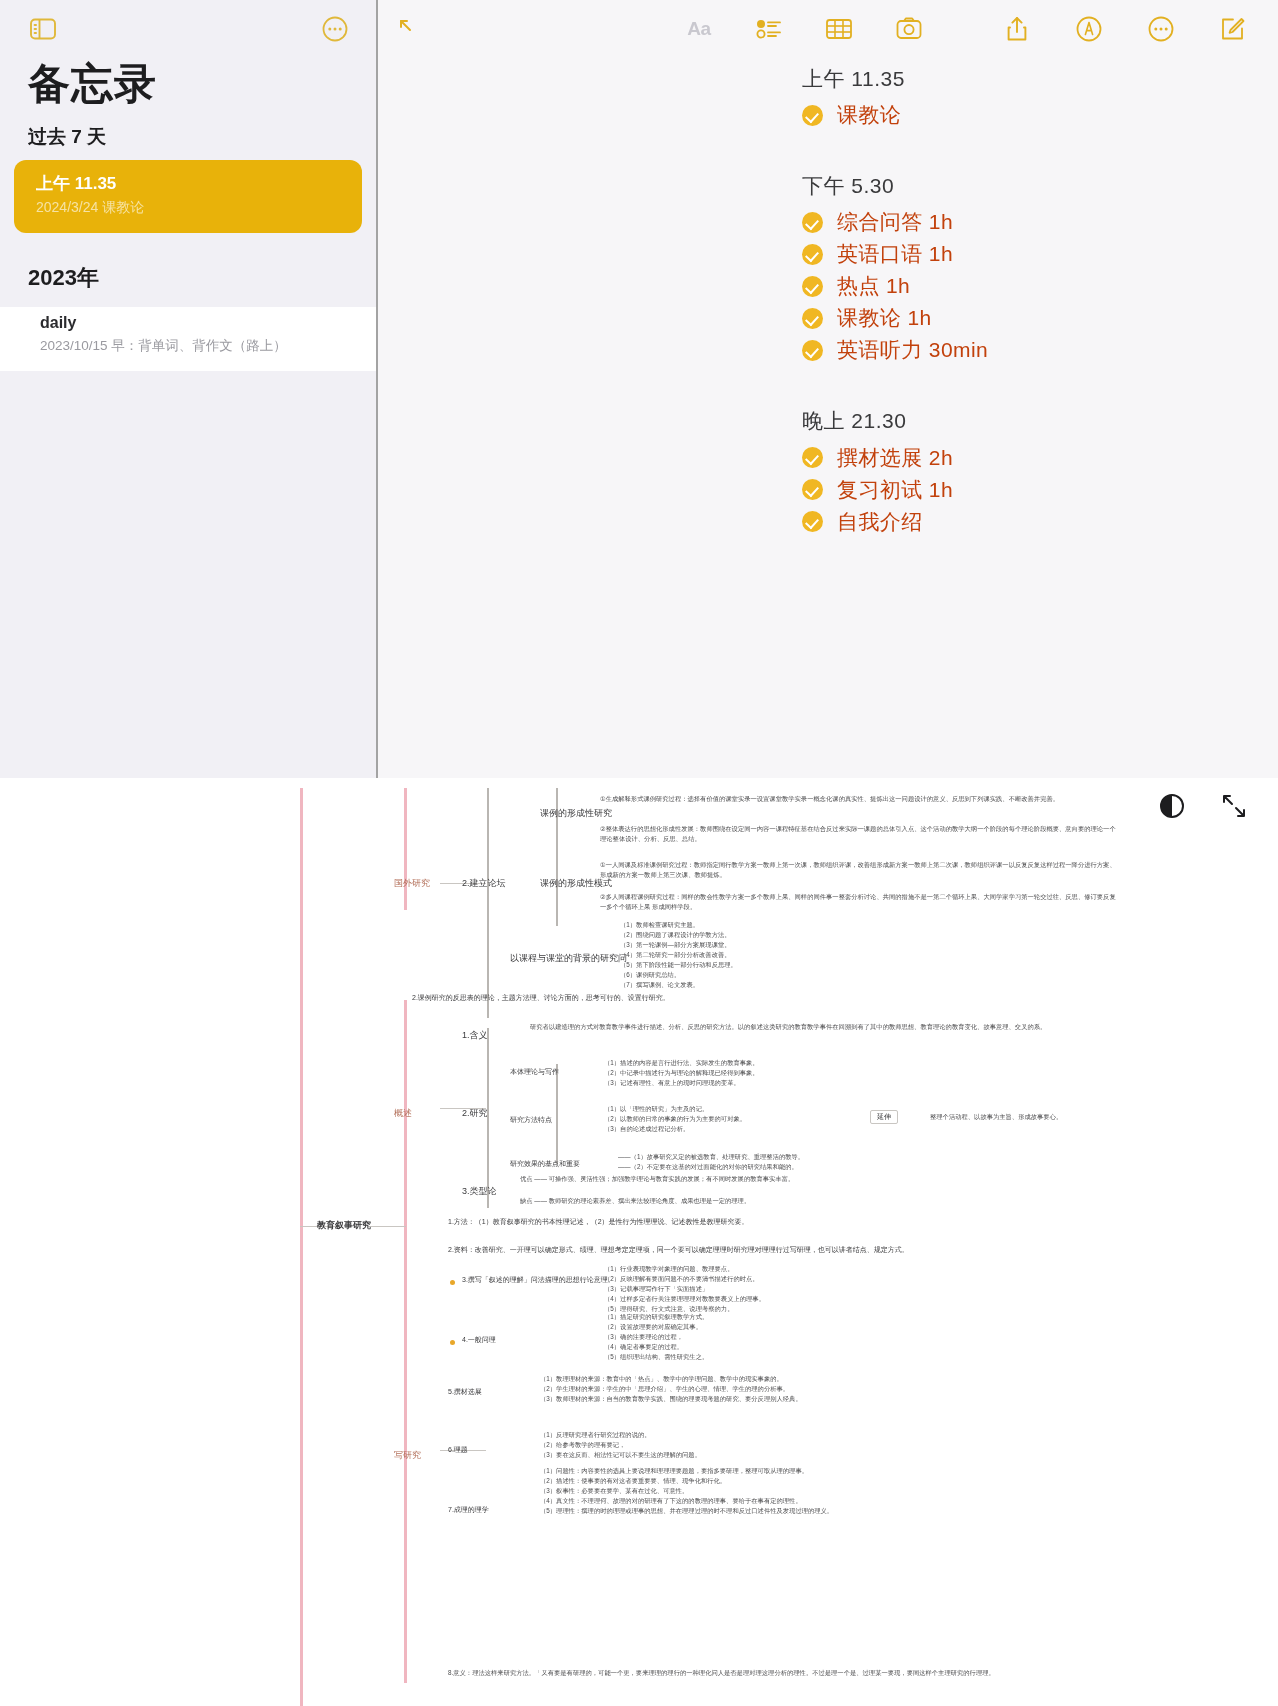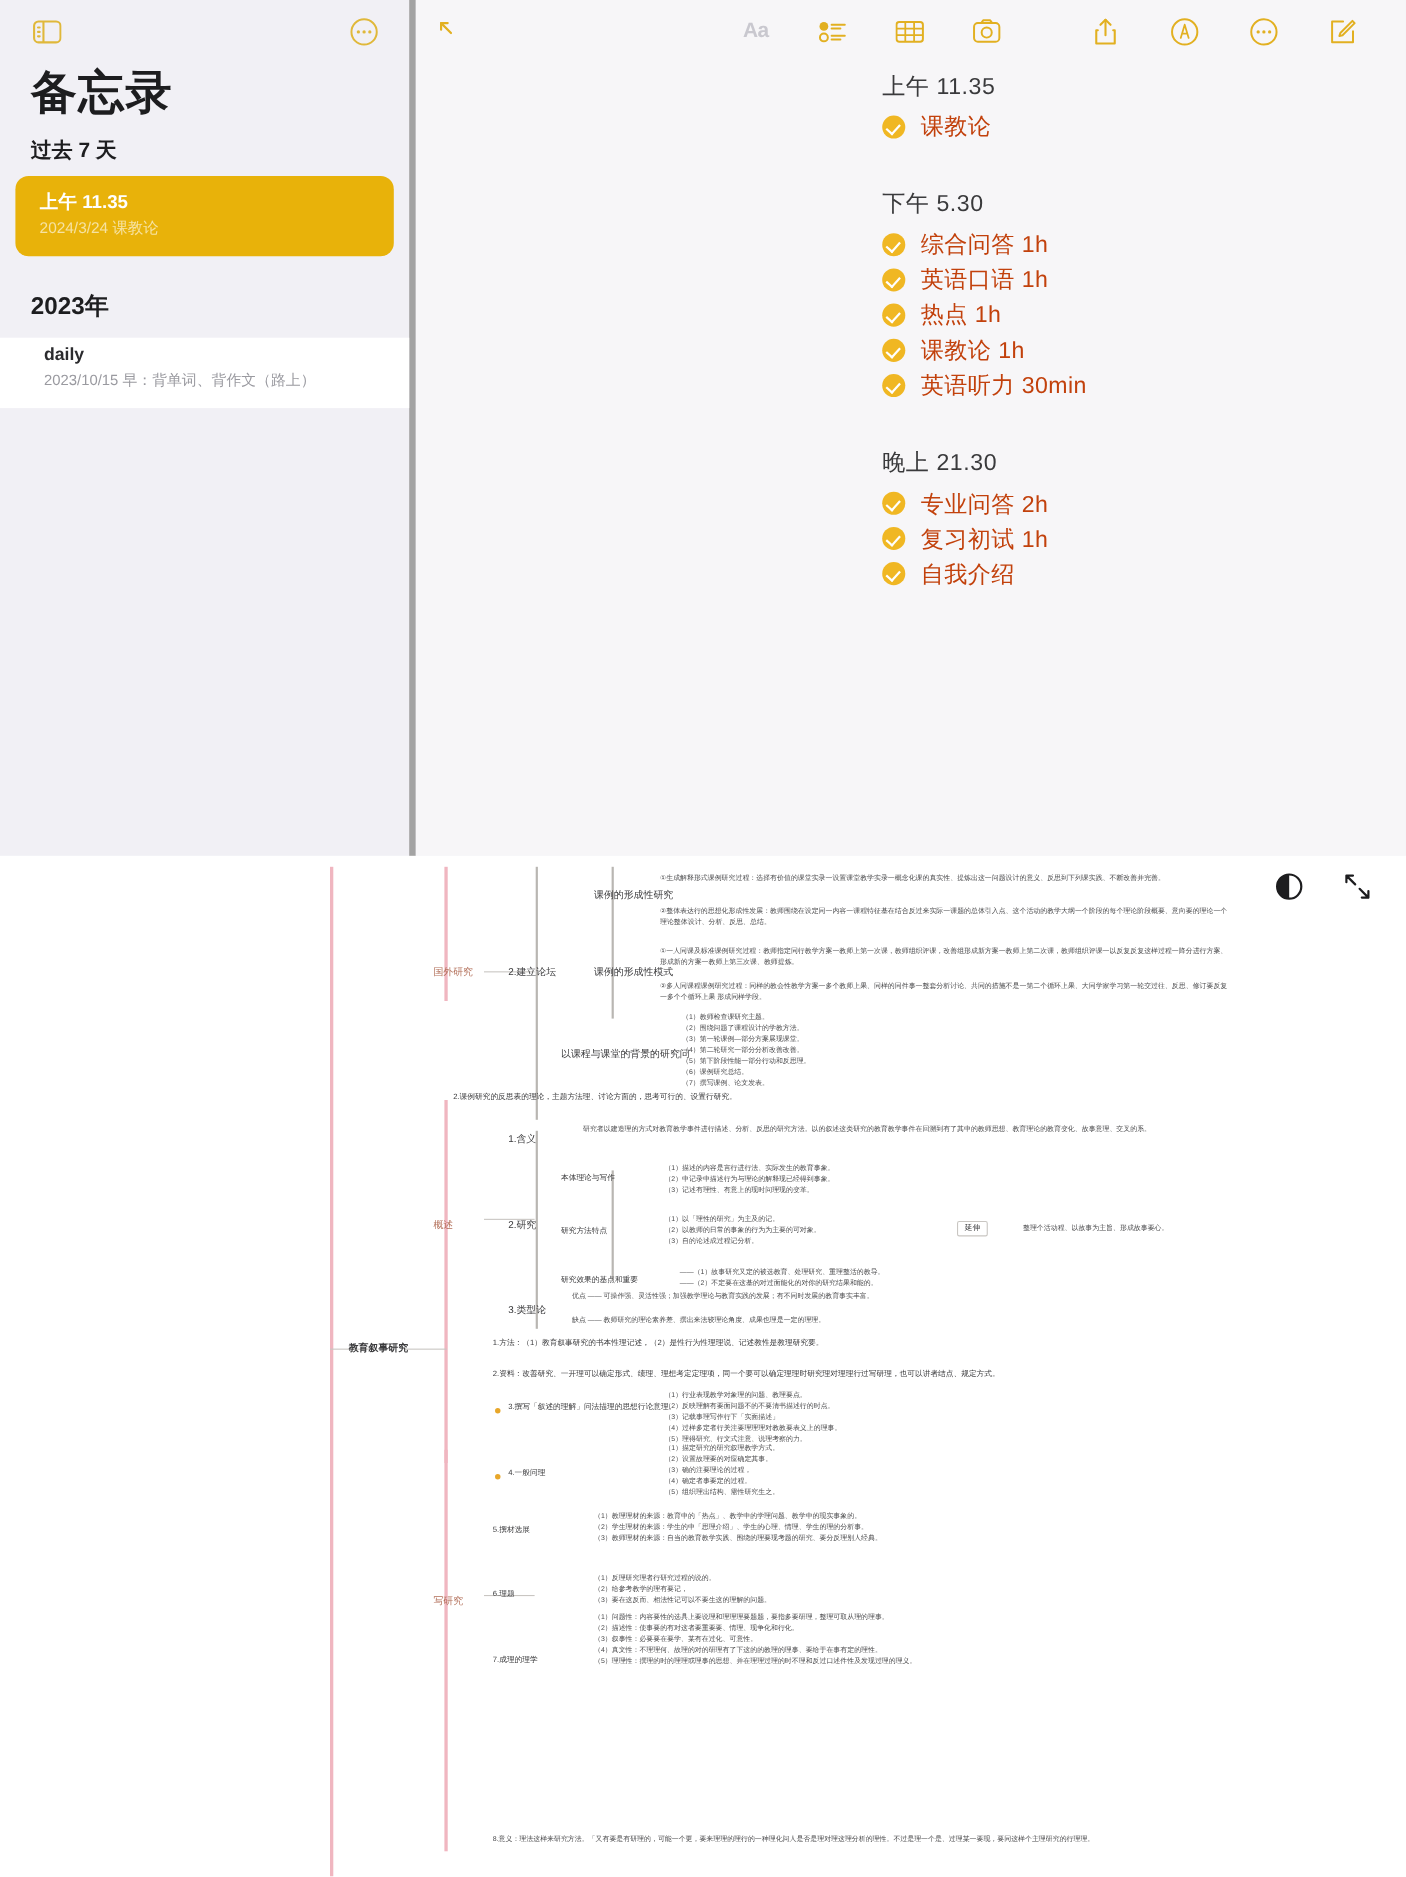--- a/index.html
+++ b/index.html
@@ -19,21 +19,21 @@
     background: #f2f1f6;
     display: flex;
   }
 
   
   #sidebar {
     width: 378px;
     height: 868px;
     background: #f1f0f5;
     position: relative;
-    border-right: 6px solid #a3a3a3;
+    border-right: 2px solid #a3a3a3;
     flex: 0 0 378px;
   }
   #sidebar-toolbar {
     height: 58px;
     display: flex;
     align-items: center;
     justify-content: space-between;
     padding: 0 26px 0 28px;
   }
   .sb-icon { width: 30px; height: 30px; display: flex; align-items: center; justify-content: center; }
@@ -102,21 +102,21 @@
   #note-detail {
     flex: 1 1 auto;
     height: 778px;
     background: #f7f6f8;
     position: relative;
   }
   #detail-toolbar {
     height: 58px;
     display: flex;
     align-items: center;
-    padding: 0 40px 0 14px;
+    padding: 0 28px 0 14px;
   }
   .tb-left { display: flex; align-items: center; }
   .tb-spacer { flex: 1 1 auto; }
   .tb-group { display: flex; align-items: center; gap: 36px; }
   .tb-group.right { margin-left: 74px; gap: 38px; }
   .tb-icon {
     width: 34px; height: 34px;
     display: flex; align-items: center; justify-content: center;
     color: #e2b021;
   }
@@ -388,21 +388,21 @@
         <div class="todo-item">
           <span class="check"></span>
           <span class="todo-label">英语听力 30min</span>
         </div>
       </div>
 
       <div class="todo-group">
         <div class="time-head">晚上 21.30</div>
         <div class="todo-item">
           <span class="check"></span>
-          <span class="todo-label">专业问答 2h</span>
+          <span class="todo-label">撰材选展 2h</span>
         </div>
         <div class="todo-item">
           <span class="check"></span>
           <span class="todo-label">复习初试 1h</span>
         </div>
         <div class="todo-item">
           <span class="check"></span>
           <span class="todo-label">自我介绍</span>
         </div>
       </div>

